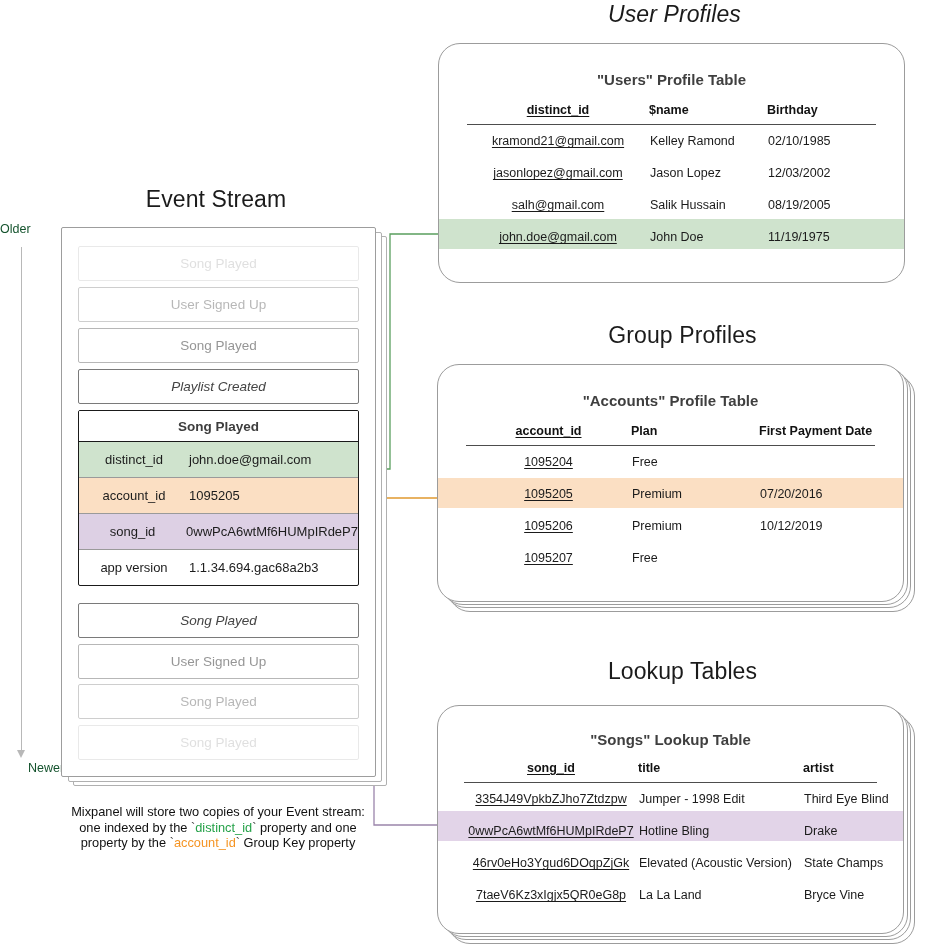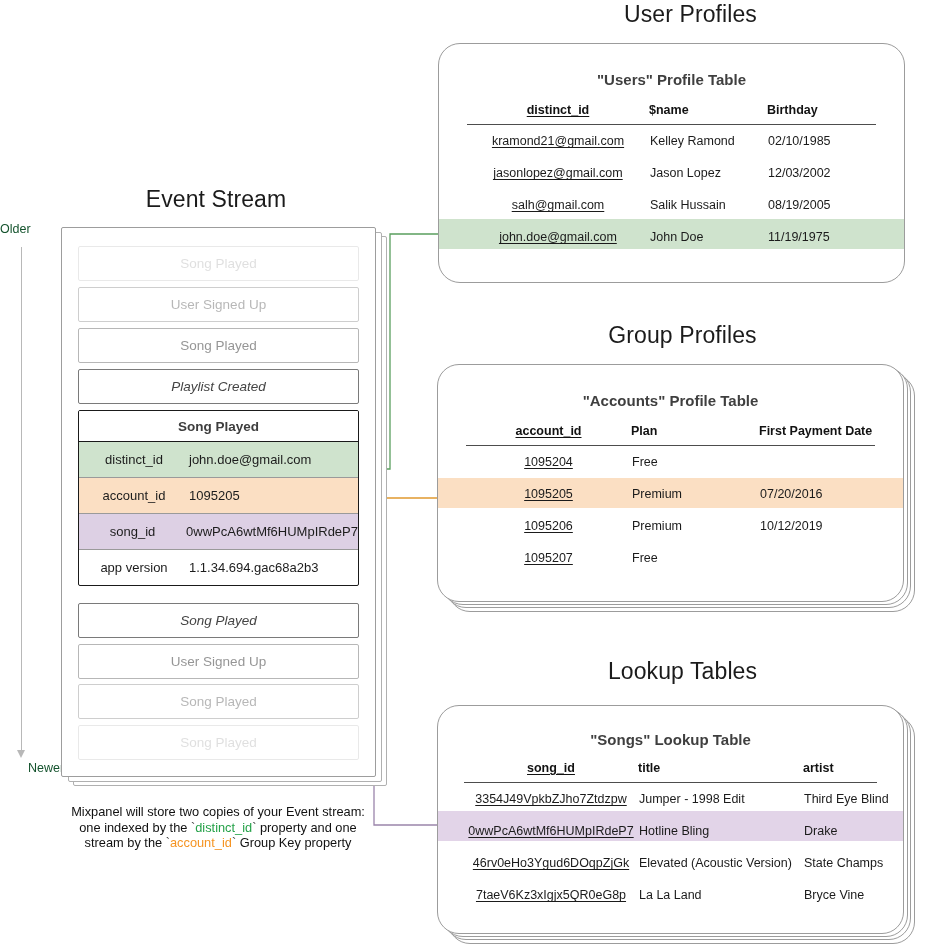--- a/index.html
+++ b/index.html
@@ -236,25 +236,25 @@
       <span>Song Played</span>
     </div>
   </div>
 
   <div class="abs caption" style="left:38px;top:804px;width:360px;">
     <div>Mixpanel will store two copies of your Event stream:</div>
     <div>
       <span>one indexed by the </span><span class="tok-tick">`</span><span class="tok-green">distinct_id</span><span class="tok-tick">`</span><span> property and one</span>
     </div>
     <div>
-      <span>stream by the </span><span class="tok-tick">`</span><span class="tok-orange">account_id</span><span class="tok-tick">`</span><span> Group Key property</span>
+      <span>property by the </span><span class="tok-tick">`</span><span class="tok-orange">account_id</span><span class="tok-tick">`</span><span> Group Key property</span>
     </div>
   </div>
 
-  <div class="abs section-title" style="left:448px;top:1px;width:485px;">User Profiles</div>
+  <div class="abs section-title" style="left:432px;top:1px;width:485px;font-style:italic;">User Profiles</div>
 
   <div class="abs pcard" style="left:438px;top:43px;width:465px;height:238px;">
     <div class="hl-band" style="top:175px;background:#cfe3cd;"></div>
     <div style="position:relative;z-index:1;padding:27px 28px 0 28px;">
       <div class="pcard-title">"Users" Profile Table</div>
       <table class="ptable" style="margin-top:15px;">
         <colgroup>
             <col style="width:182px">
             <col style="width:118px">
             <col style="width:110px">

